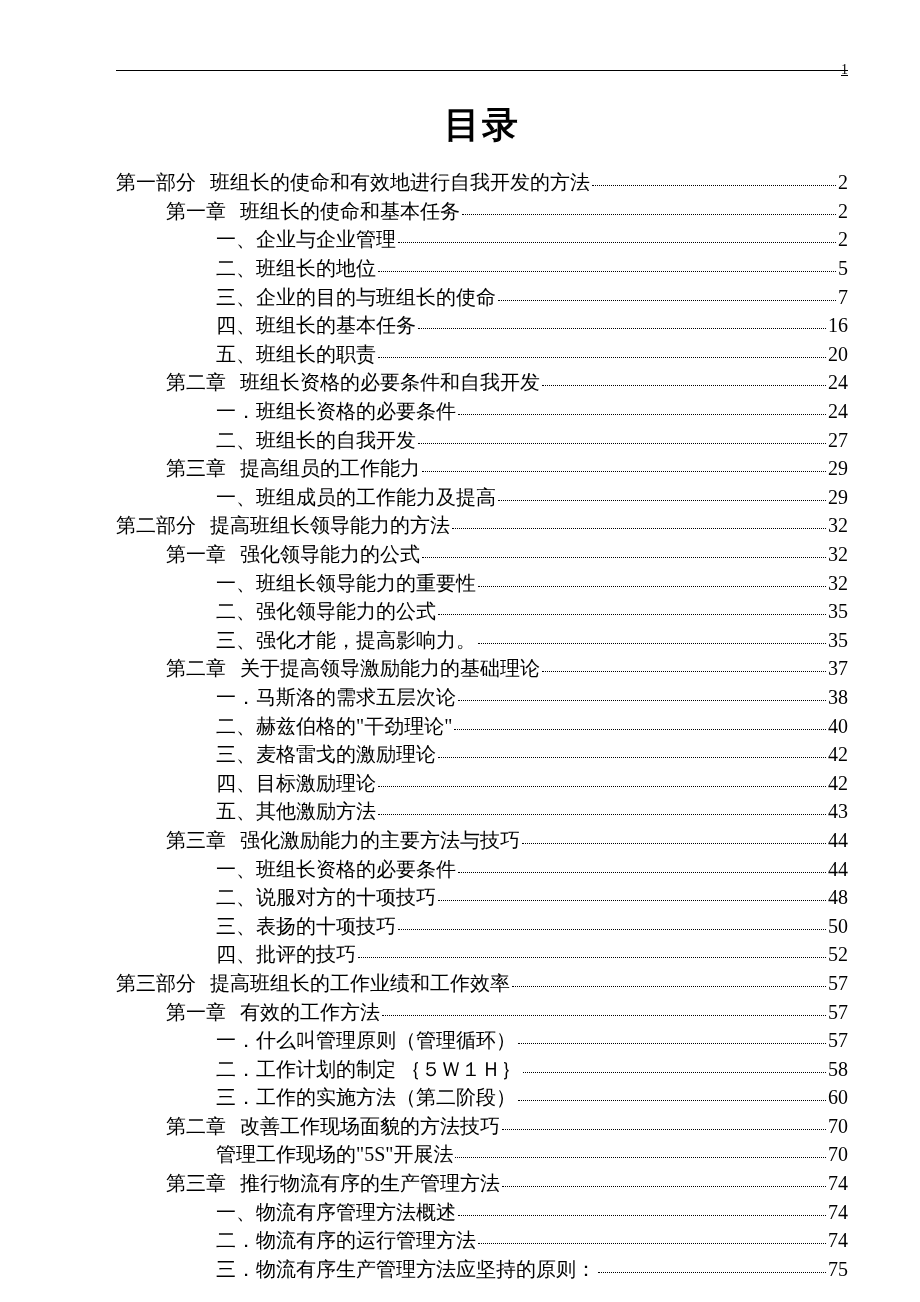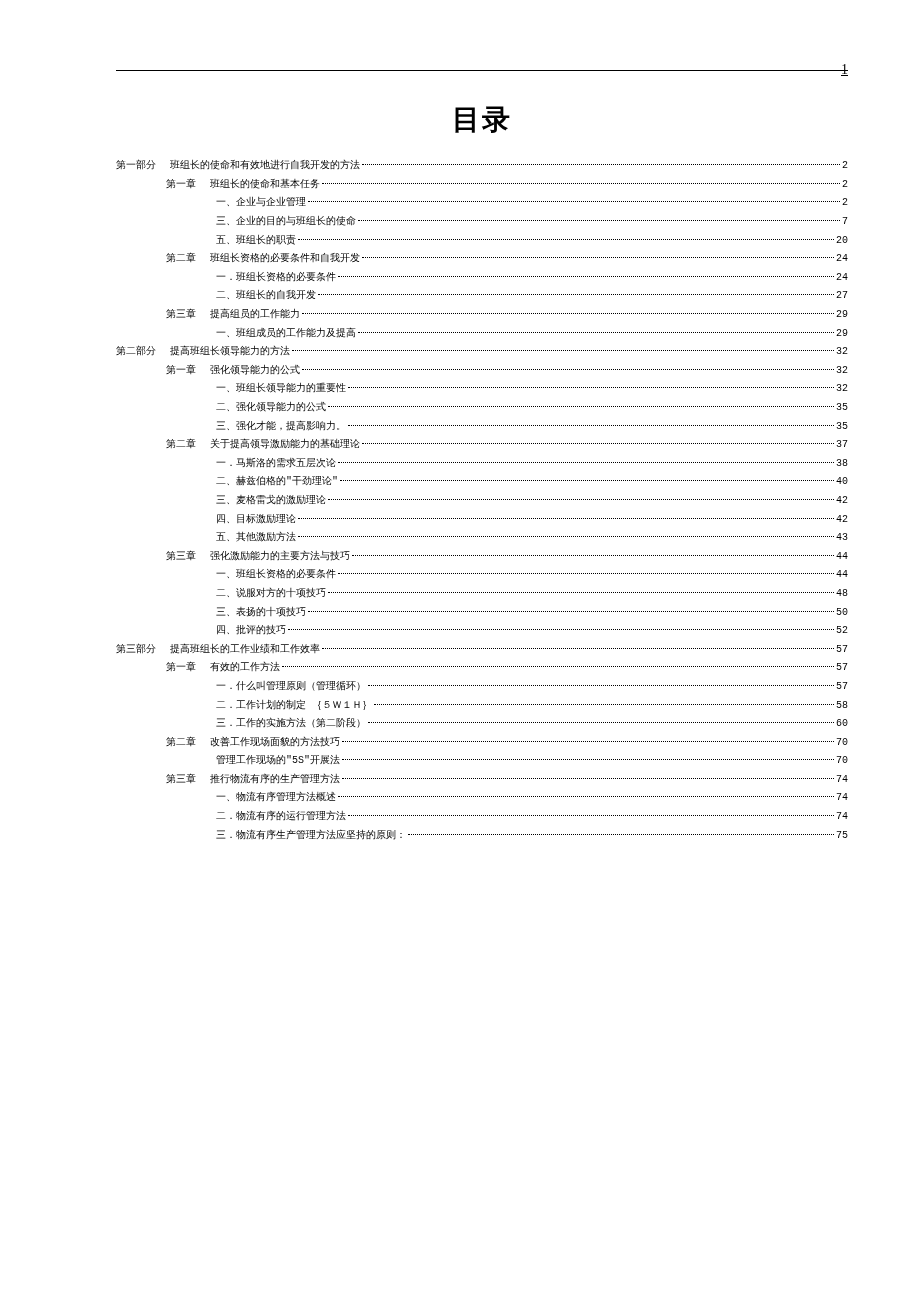--- a/index.html
+++ b/index.html
@@ -25,29 +25,28 @@
     text-decoration: underline;
     color: #000;
   }
   .rule {
     border: none;
     border-top: 1px solid #000;
     margin: 0 0 26px 0;
   }
   .title {
     text-align: center;
-    font-size: 28px;
+    font-size: 36px;
     font-weight: bold;
     margin: 30px 0 18px 0;
     letter-spacing: 2px;
   }
   .toc {
-    font-size: 10px;
+    font-size: 20px;
     line-height: 1;
-    font-family: Liberation Mono, monospace;
   }
   .toc-row {
     display: flex;
     align-items: baseline;
     margin: 0;
     padding: 4.3px 0;
   }
   .toc-label {
     white-space: nowrap;
     flex: 0 0 auto;
@@ -86,23 +85,33 @@
         <span class="toc-label"><span>第一章</span><span class="chap-gap"></span><span>班组长的使命和基本任务</span></span>
         <span class="toc-leader"></span>
         <span class="toc-page">2</span>
       </div>
       <div class="toc-row lvl-2">
         <span class="toc-label"><span>一、</span><span>企业与企业管理</span></span>
         <span class="toc-leader"></span>
         <span class="toc-page">2</span>
       </div>
       <div class="toc-row lvl-2">
+        <span class="toc-label"><span>二、</span><span>班组长的地位</span></span>
+        <span class="toc-leader"></span>
+        <span class="toc-page">5</span>
+      </div>
+      <div class="toc-row lvl-2">
         <span class="toc-label"><span>三、</span><span>企业的目的与班组长的使命</span></span>
         <span class="toc-leader"></span>
         <span class="toc-page">7</span>
+      </div>
+      <div class="toc-row lvl-2">
+        <span class="toc-label"><span>四、</span><span>班组长的基本任务</span></span>
+        <span class="toc-leader"></span>
+        <span class="toc-page">16</span>
       </div>
       <div class="toc-row lvl-2">
         <span class="toc-label"><span>五、</span><span>班组长的职责</span></span>
         <span class="toc-leader"></span>
         <span class="toc-page">20</span>
       </div>
       <div class="toc-row lvl-1">
         <span class="toc-label"><span>第二章</span><span class="chap-gap"></span><span>班组长资格的必要条件和自我开发</span></span>
         <span class="toc-leader"></span>
         <span class="toc-page">24</span>

